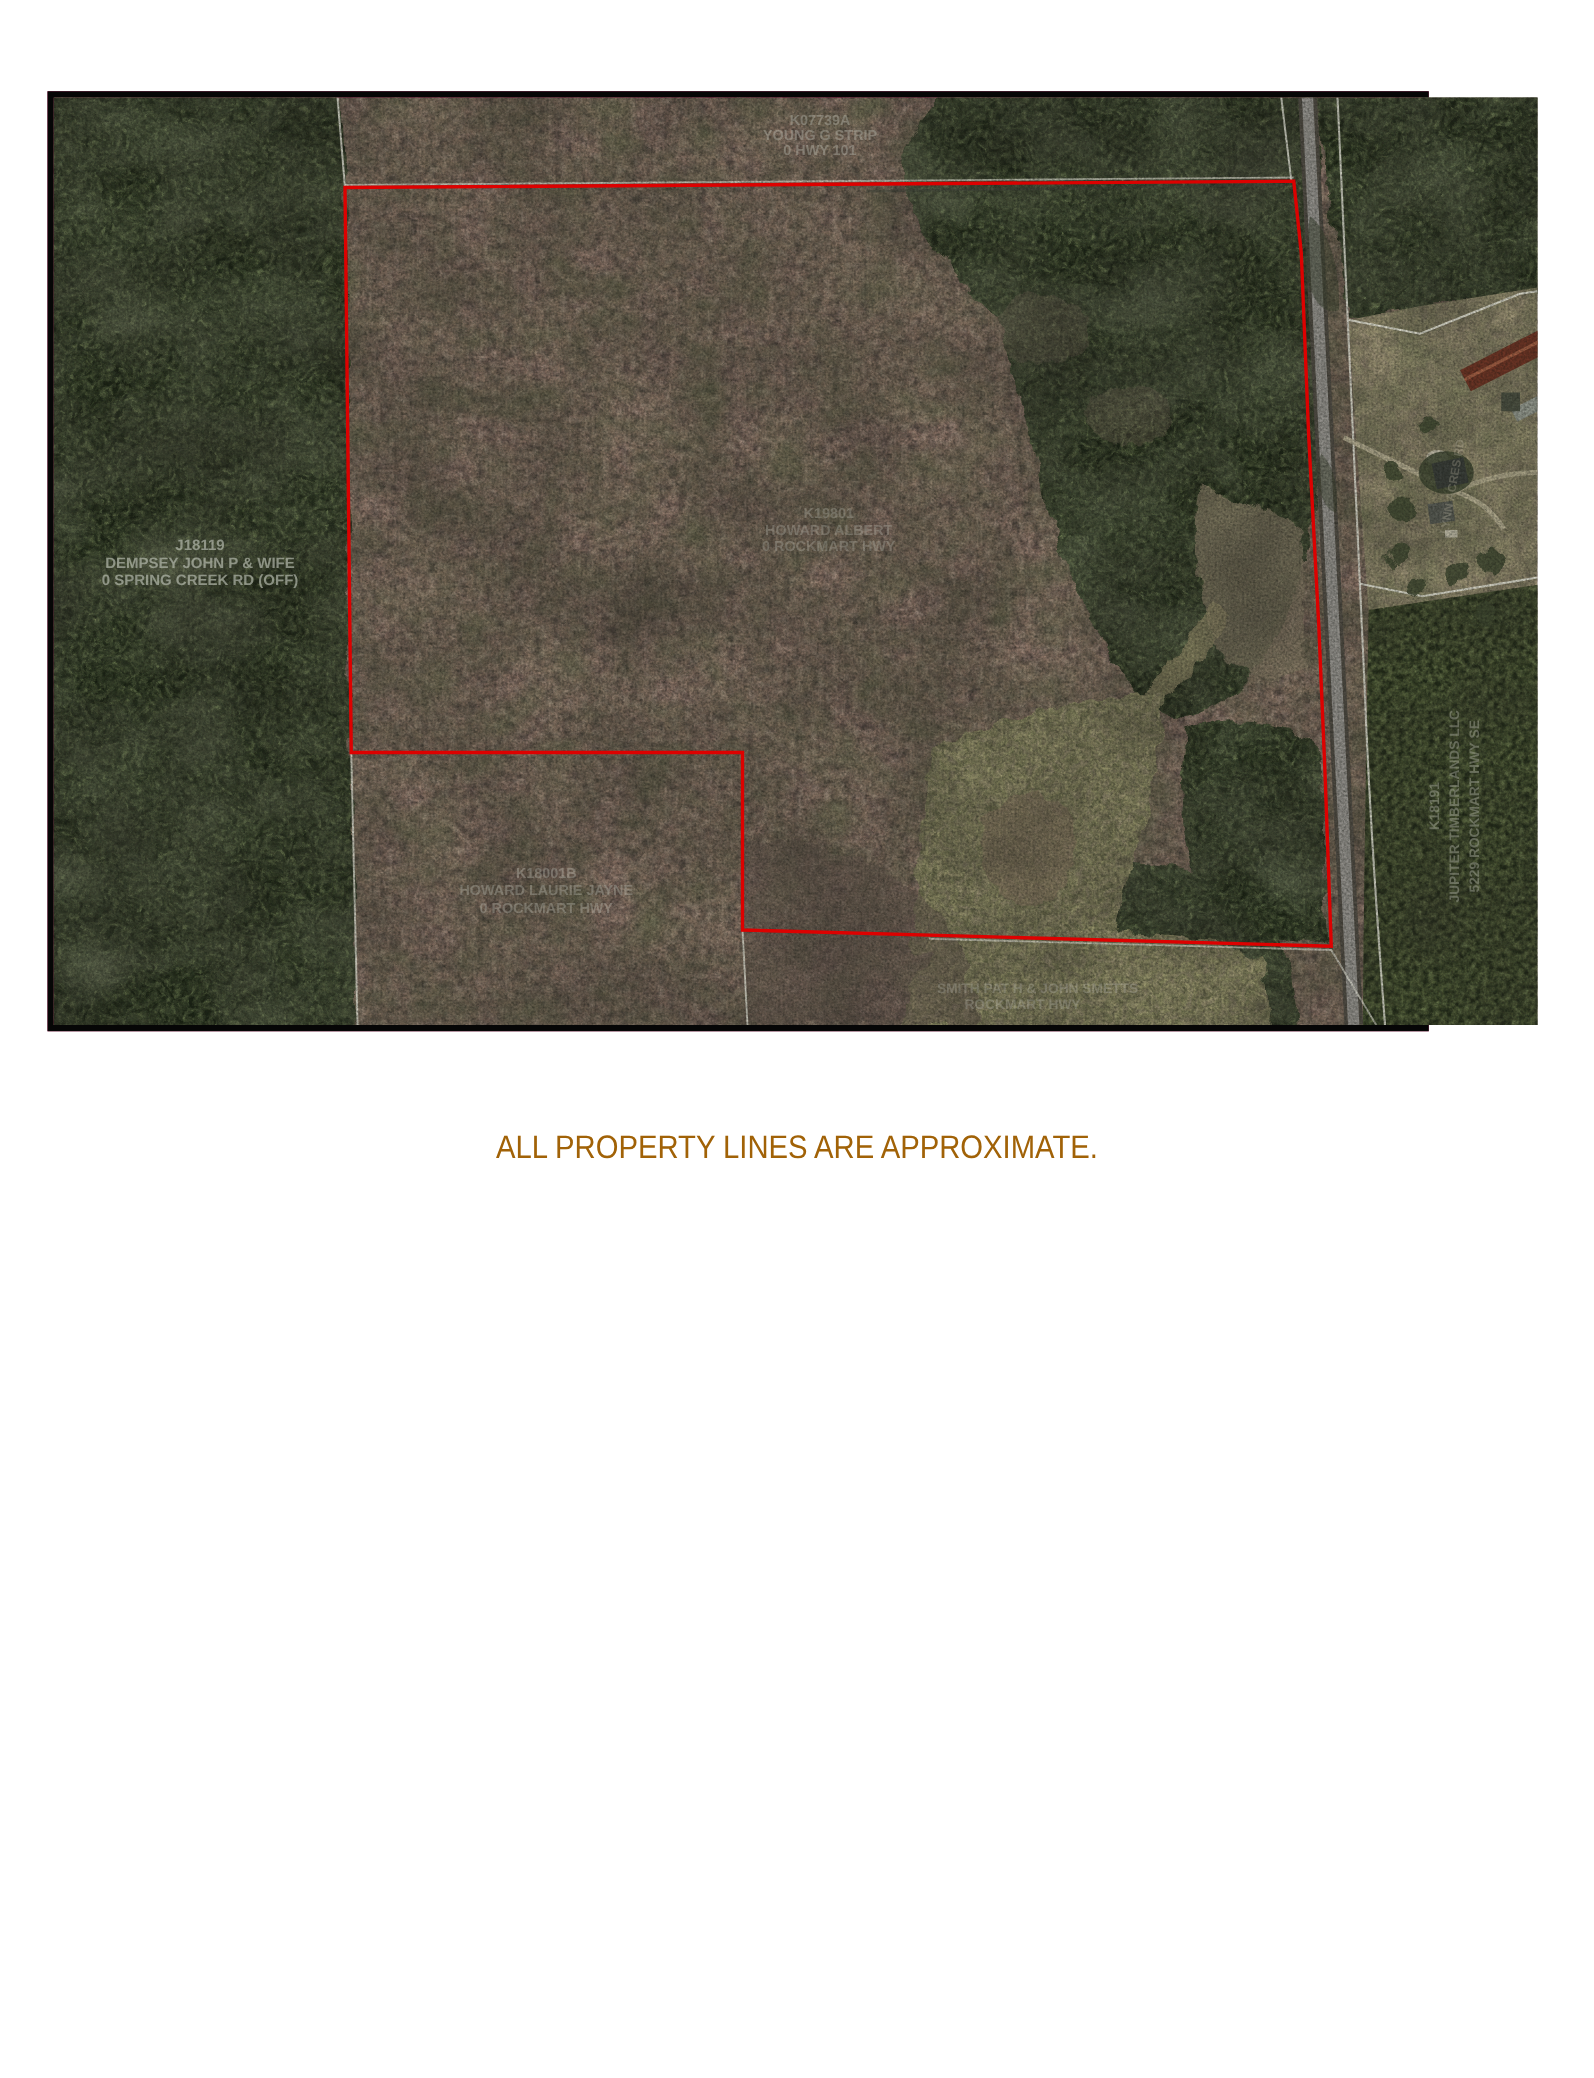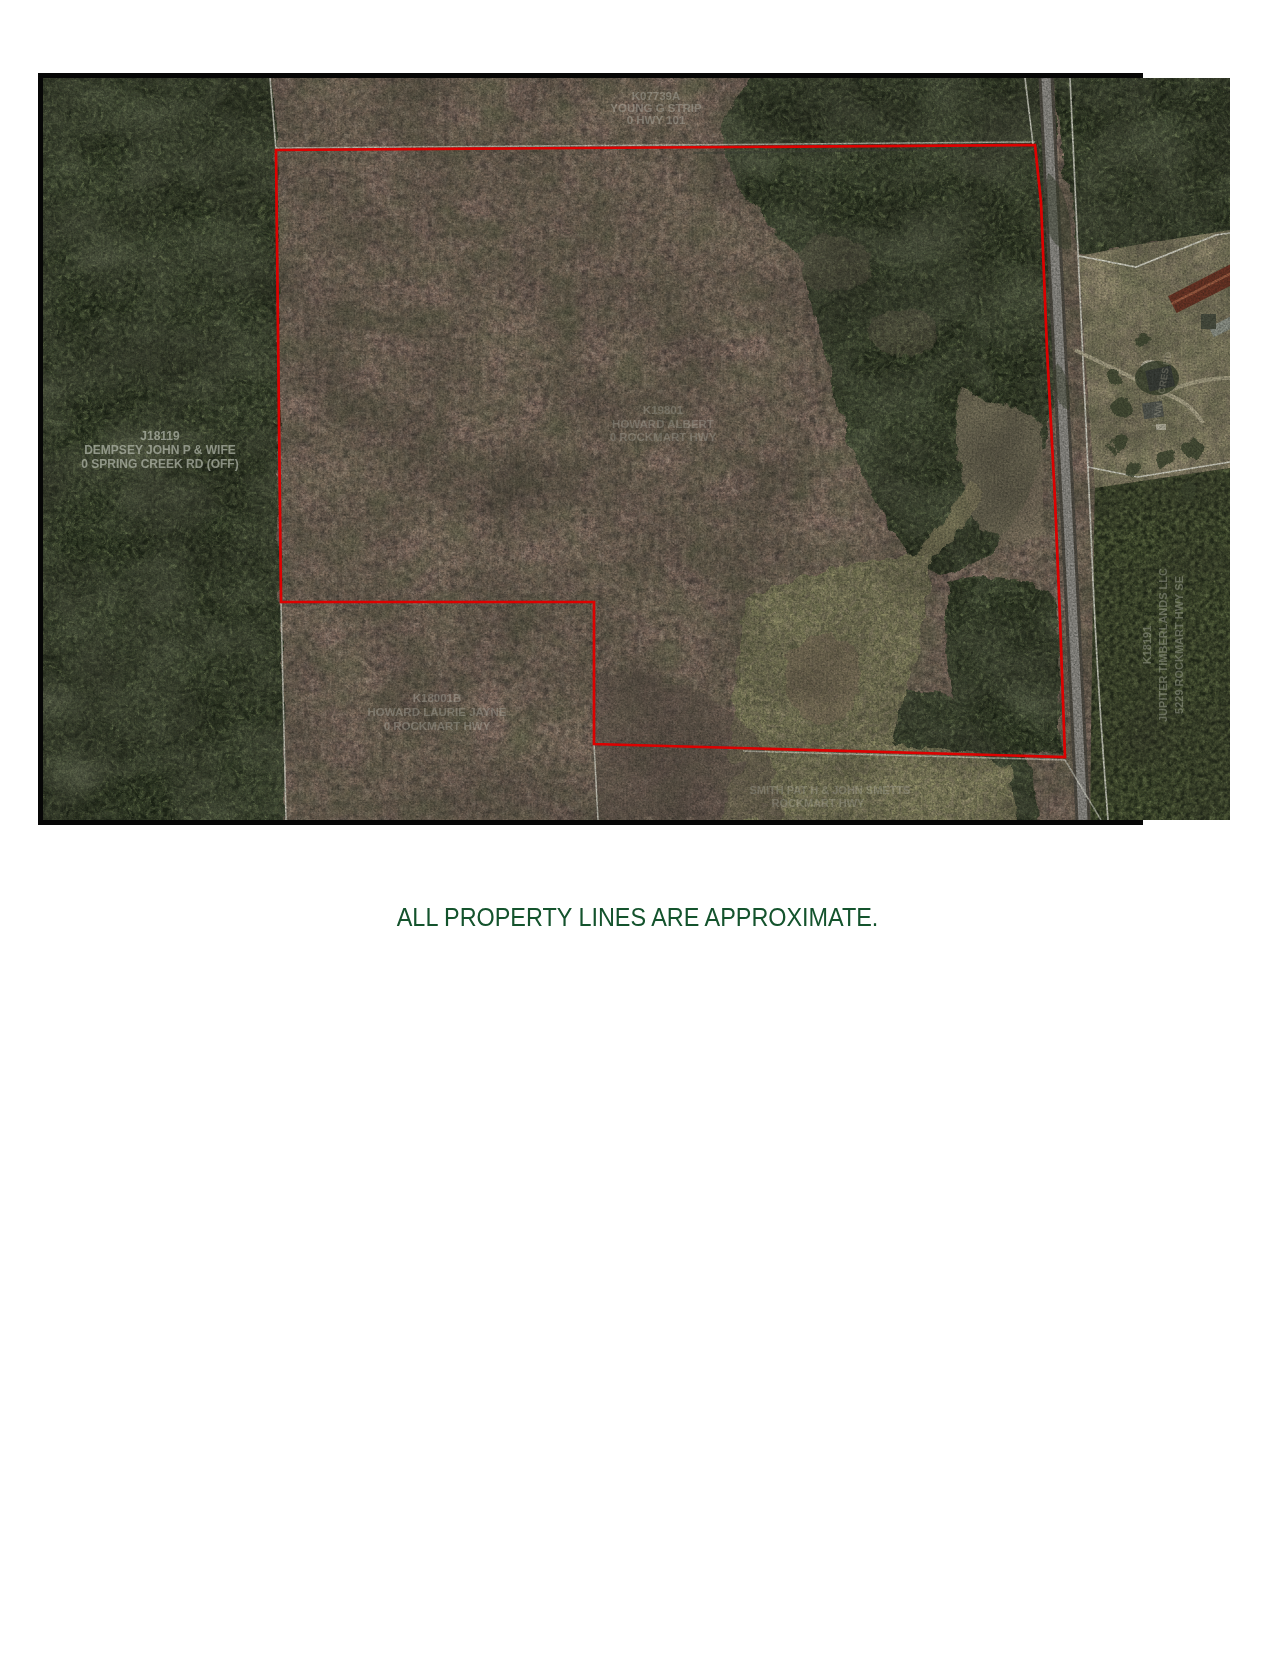--- a/index.html
+++ b/index.html
@@ -2,21 +2,21 @@
 <html><head>
 <meta charset="utf-8">
 <style>
   html,body{margin:0;padding:0;background:#ffffff;}
   body{width:1275px;height:1662px;position:relative;overflow:hidden;
        font-family:"Liberation Sans",sans-serif;}
   .map{position:absolute;left:38px;top:73px;width:1105px;height:752px;
        box-sizing:border-box;border:5px solid #060606;background:#be185d;}
   .map svg{display:block;filter:blur(0.35px);}
   .caption{position:absolute;left:0;top:902px;width:1275px;text-align:center;
-       font-size:26px;color:#14532d;}
+       font-size:26px;color:#a16207;}
   .caption span{display:inline-block;transform:scaleX(0.9);transform-origin:50% 50%;}
 </style>
 </head>
 <body>
 
 <div class="map">
 <svg width="1187" height="742" viewBox="0 0 1187 742">
 <defs>
 
   <filter id="fdark" x="-5%" y="-5%" width="110%" height="110%" color-interpolation-filters="sRGB">

